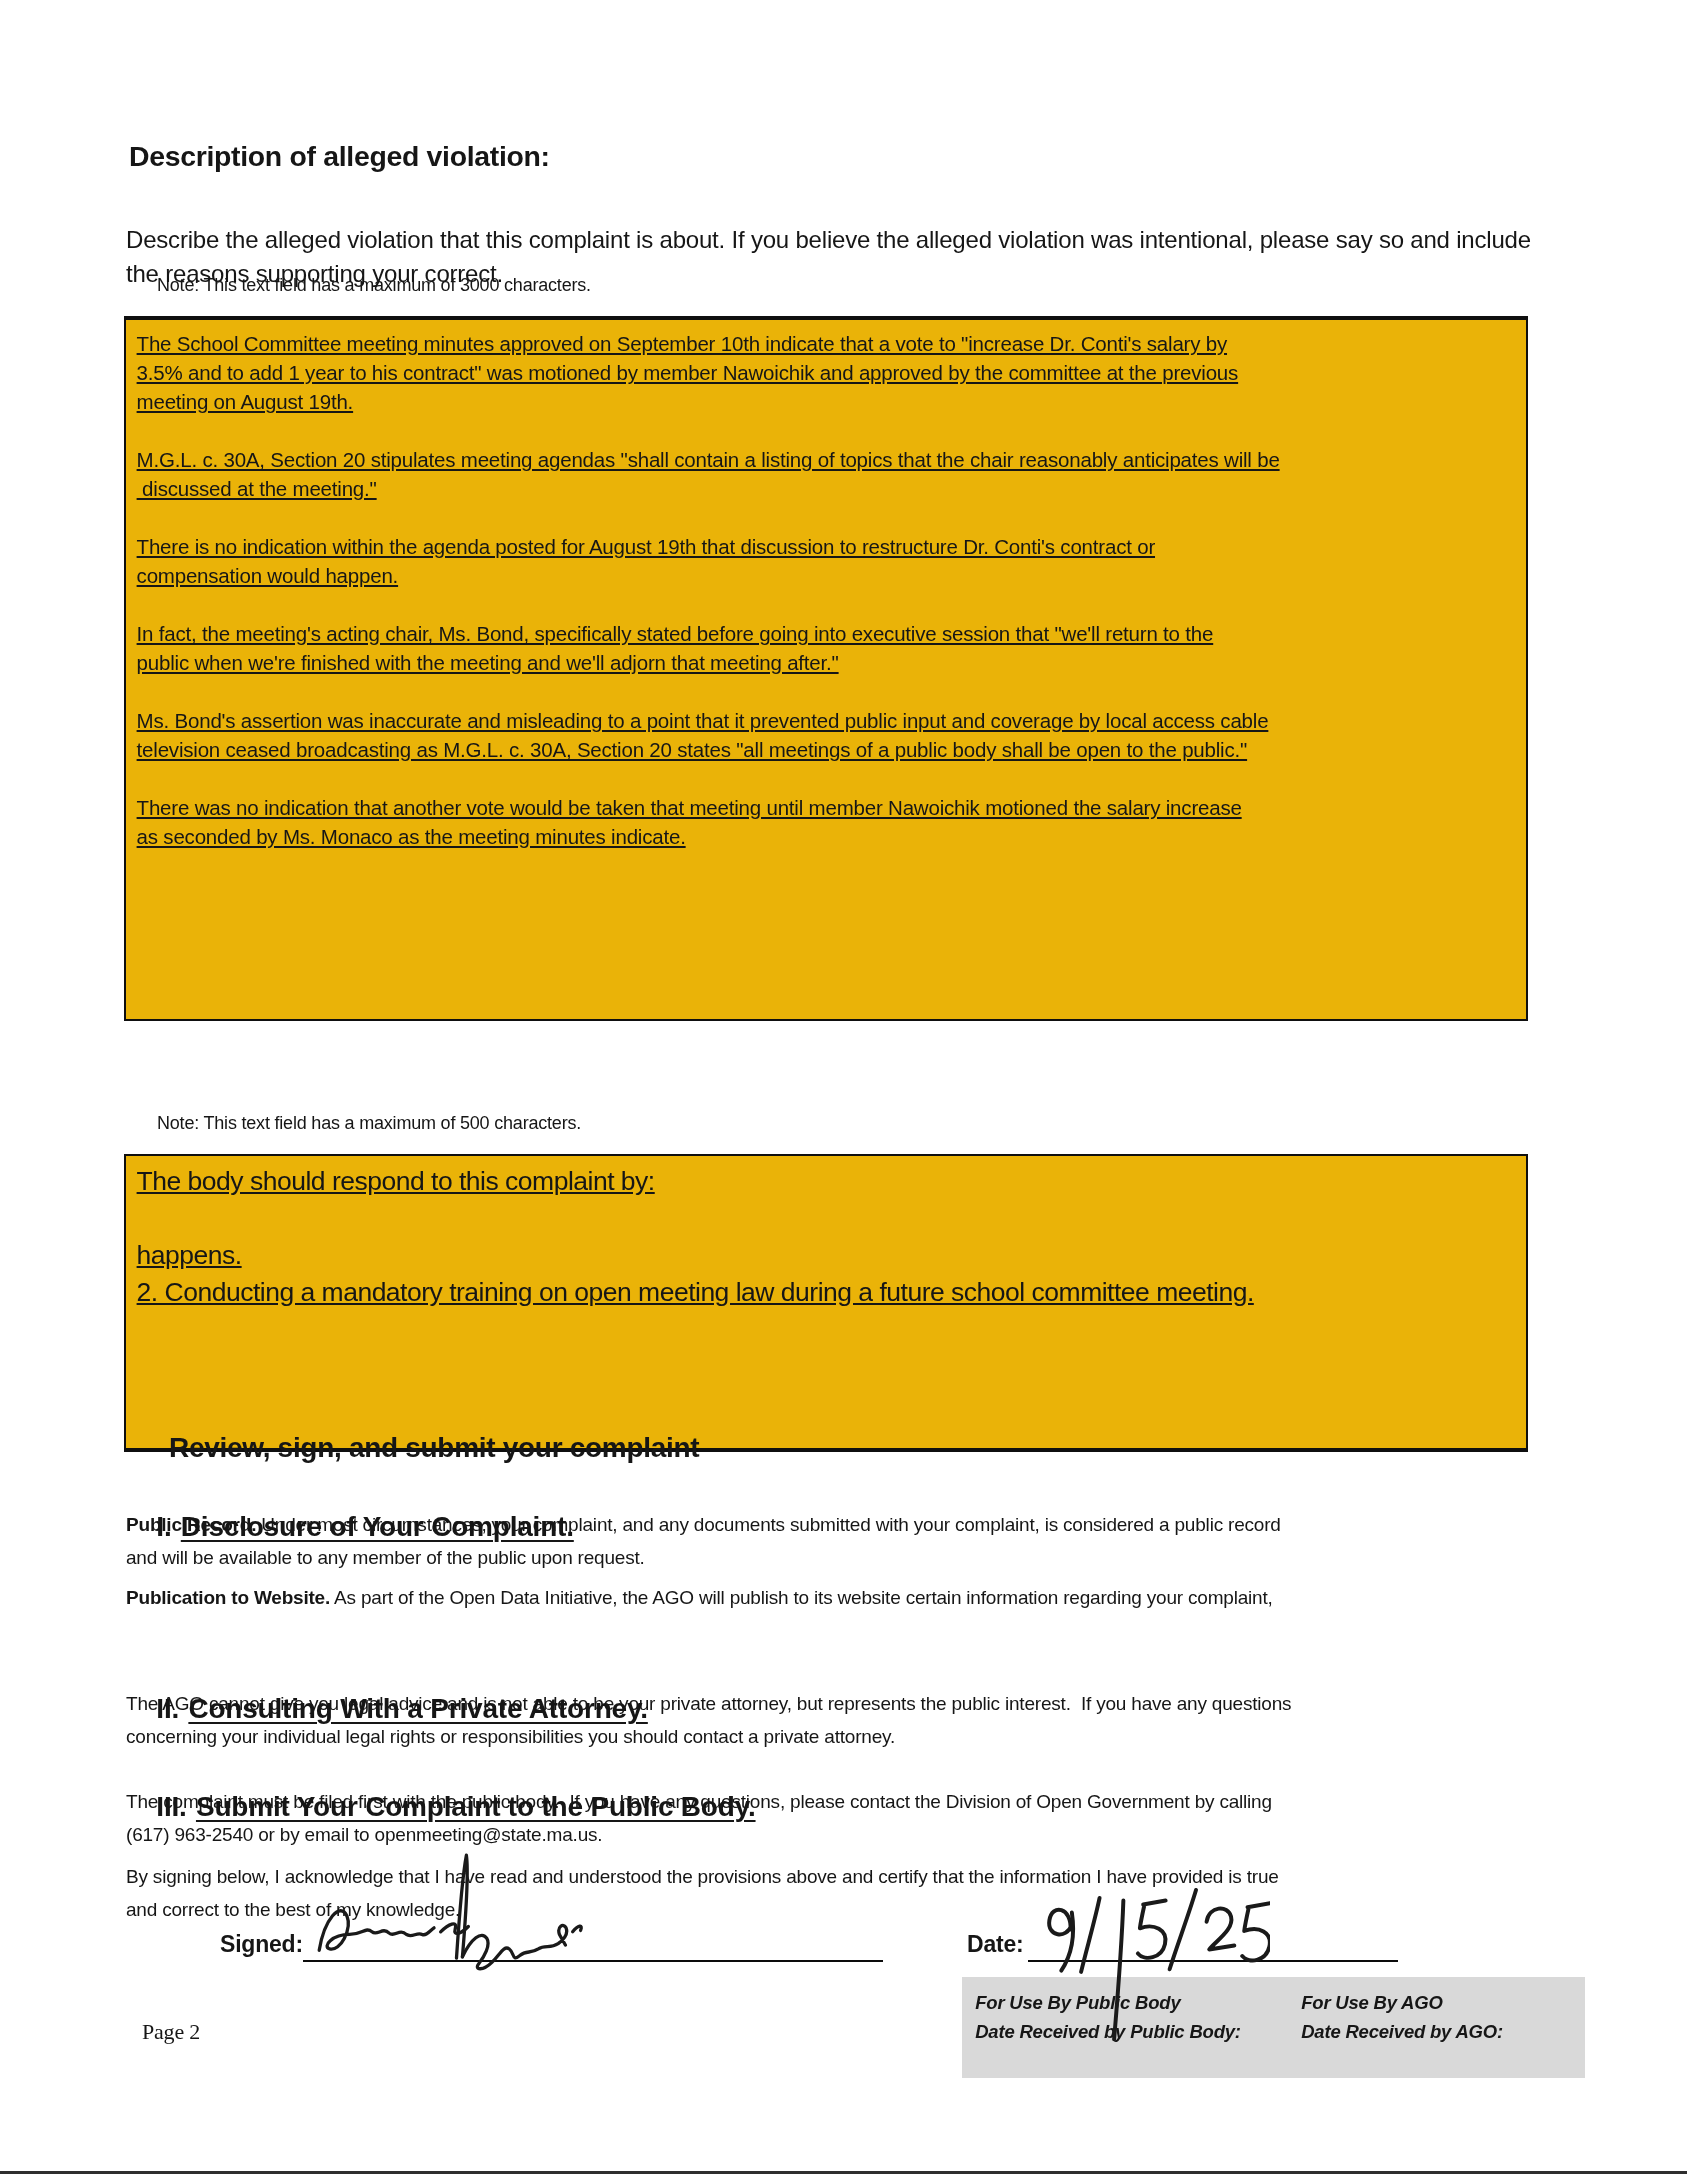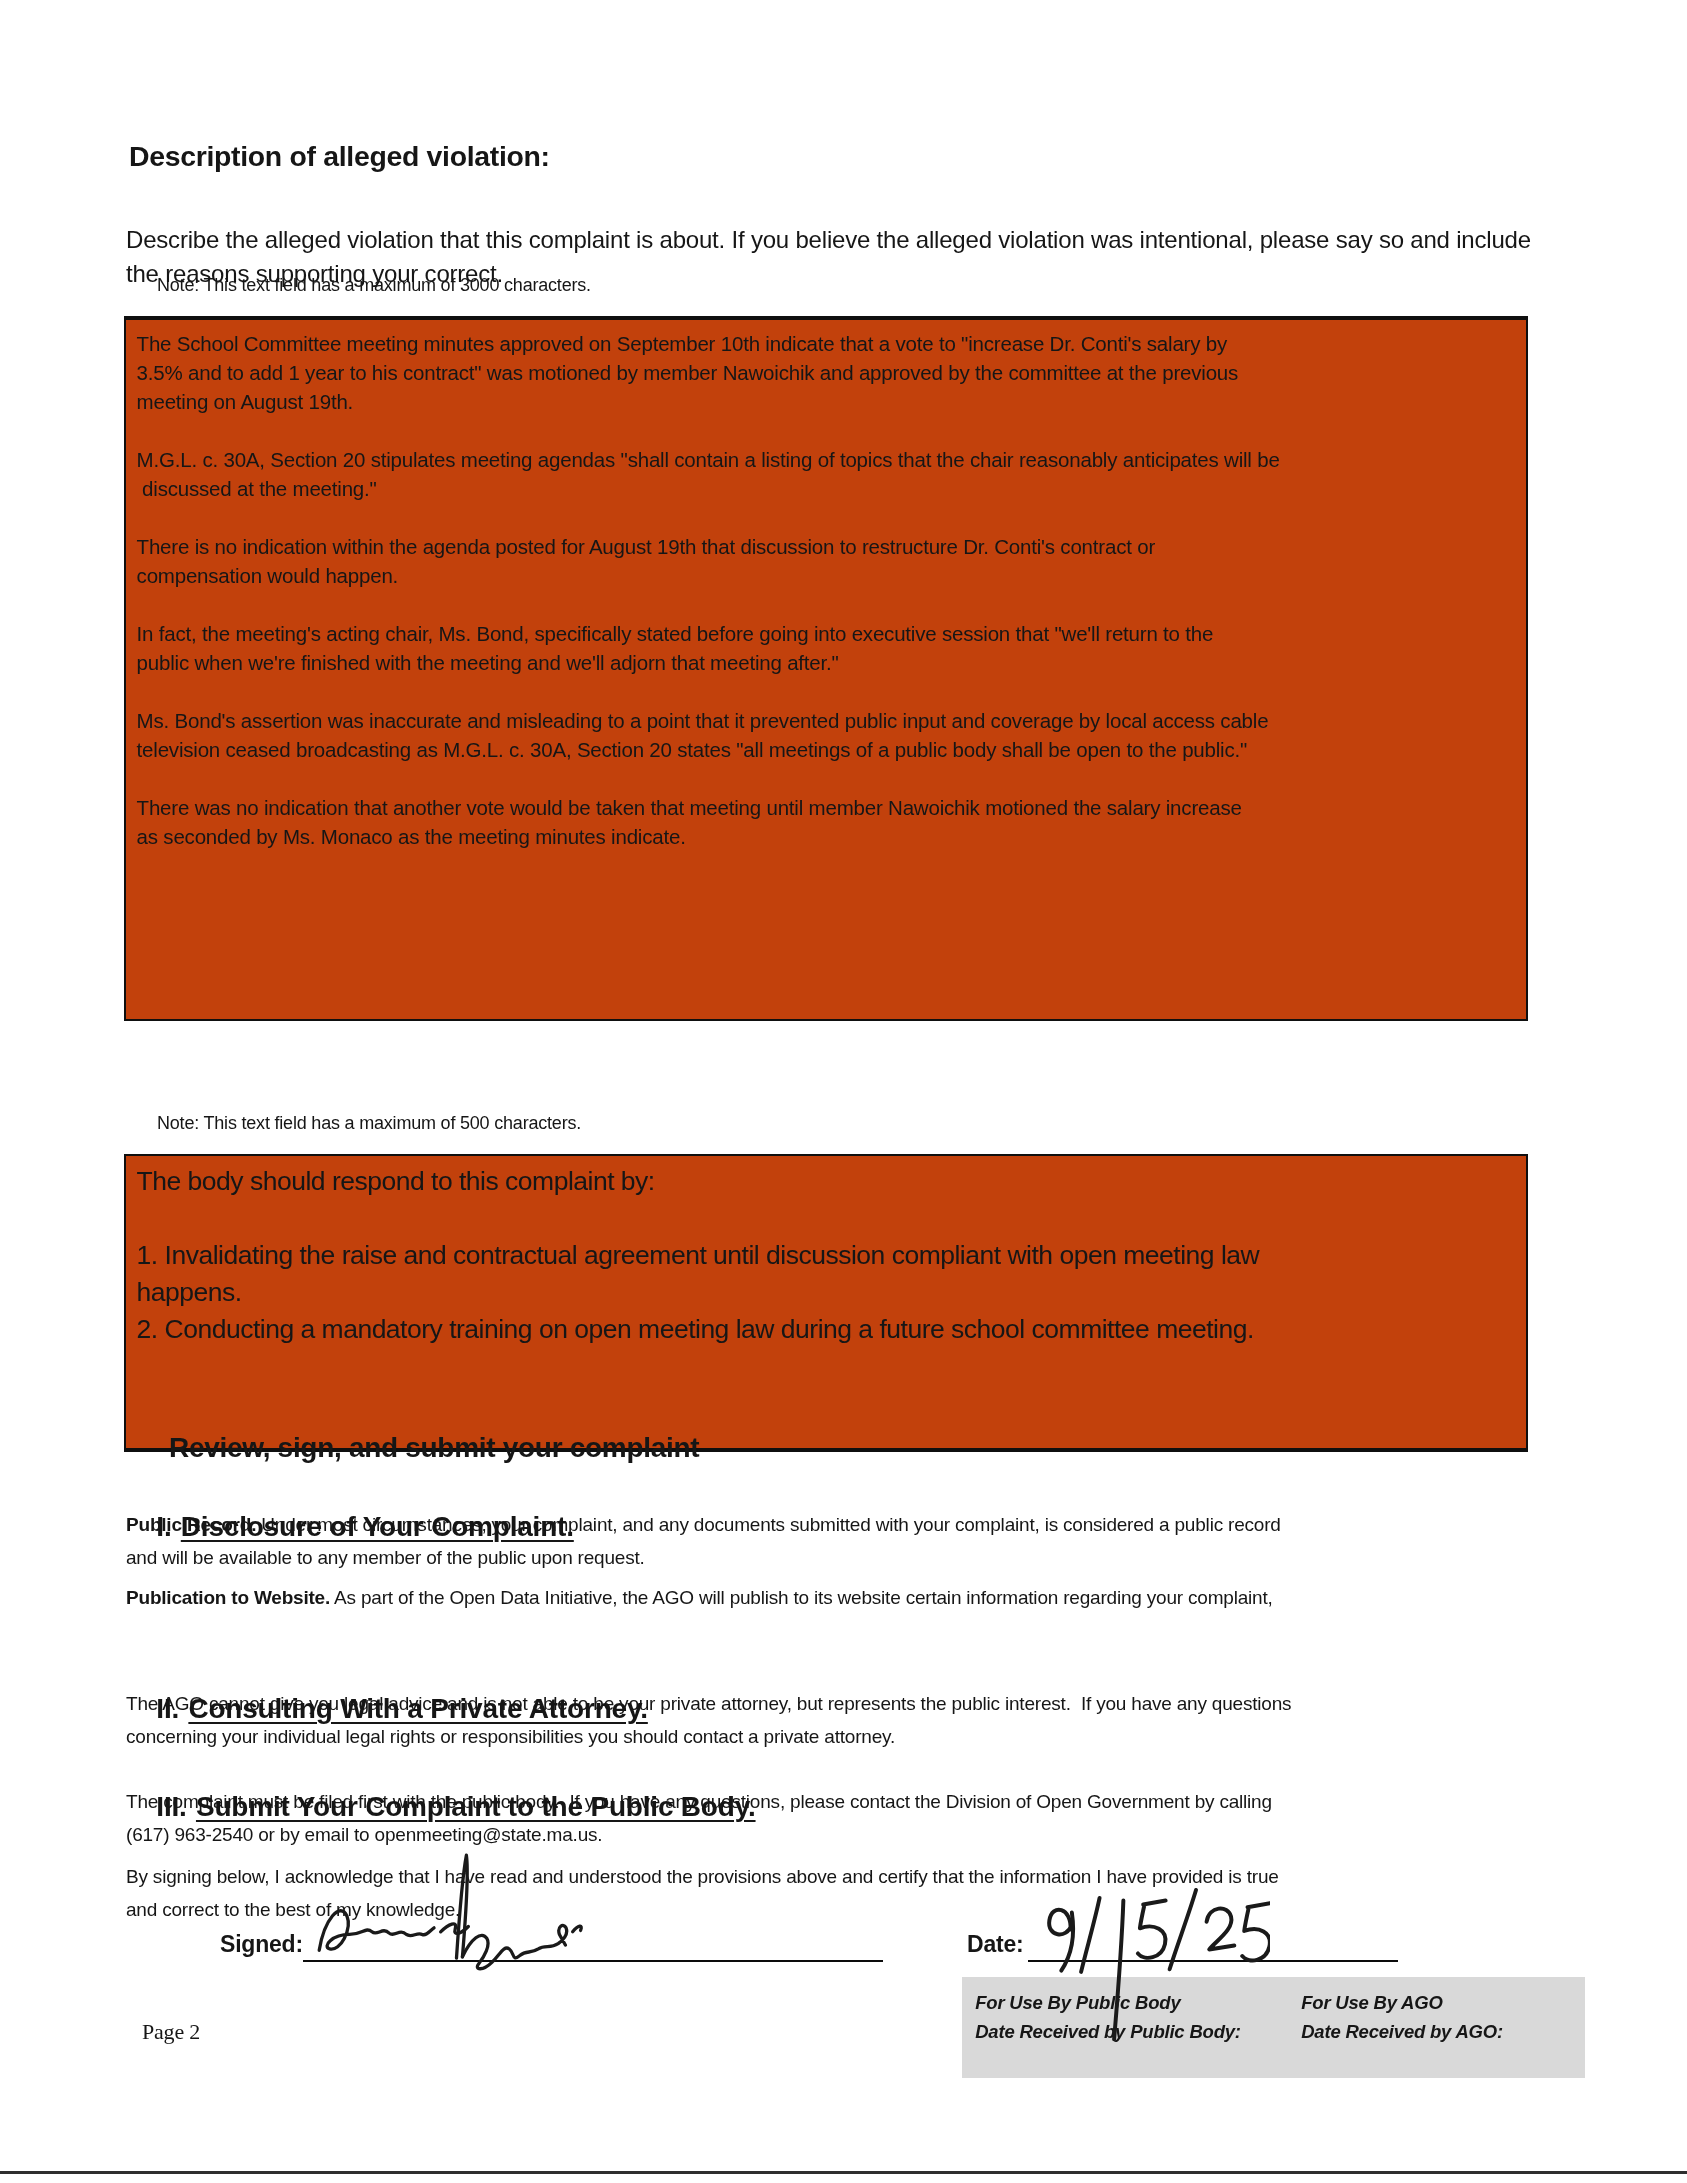--- a/index.html
+++ b/index.html
@@ -7,21 +7,21 @@
     position:relative;width:1687px;height:2183px;background:#ffffff;
     font-family:"Liberation Sans",sans-serif;color:#161616;overflow:hidden;
     letter-spacing:-0.2px;
   }
   .abs{position:absolute;}
   .line{display:block;white-space:pre;}
   h1.head{font-size:28.4px;font-weight:bold;margin:0;letter-spacing:-0.3px;}
   .body-text{font-size:24px;line-height:34px;margin-top:32px;}
   .note{font-size:18px;}
   .question{font-size:20.5px;}
-  .textbox{border:2.6px solid #0f0f0f;background:#c2410c;box-sizing:border-box;}
+  .textbox{border:2.6px solid #0f0f0f;background:#eab308;box-sizing:border-box;text-decoration:underline;}
   .box1{border-top-width:4.6px;padding:9.3px 6.6px 0 10.6px;}
   .box2{border-bottom-width:4.6px;padding:6.6px 6.6px 0 10.6px;}
   .tline{font-size:20.5px;line-height:29px;min-height:29px;white-space:pre;}
   .tline2{font-size:26.5px;line-height:37px;min-height:37px;white-space:pre;letter-spacing:-0.5px;}
   h2.head2{font-size:28px;font-weight:bold;margin:0;letter-spacing:-0.3px;}
   .sec-head{font-size:28px;font-weight:bold;white-space:pre;}
   .sec-head .u{text-decoration:underline;text-decoration-thickness:2px;text-underline-offset:4px;}
   .sec-head .num{margin-right:9.3px;}
   .para{font-size:19px;line-height:33px;}
   .para b{font-weight:bold;}
@@ -69,21 +69,20 @@
       <div class="tline">as seconded by Ms. Monaco as the meeting minutes indicate.</div>
     </div>
 
 
   <div class="note abs" style="left:157px;top:1113px;">Note: This text field has a maximum of 500 characters.</div>
 
   <div class="textbox box2 abs" style="left:124px;top:1154px;width:1404px;height:298px;">
 
   <div class="tline2">The body should respond to this complaint by:</div>
       <div class="tline2"></div>
-      <div class="tline2">1. Invalidating the raise and contractual agreement until discussion compliant with open meeting law</div>
       <div class="tline2">happens.</div>
       <div class="tline2">2. Conducting a mandatory training on open meeting law during a future school committee meeting.</div>
     </div>
 
   <h2 class="head2 abs" style="left:169px;top:1432px;">Review, sign, and submit your complaint</h2>
 
   <div class="sec-head abs" style="left:126px;top:1479px;">
     <span class="num">I.</span><span class="u">Disclosure of Your Complaint.</span>
   </div>
 

